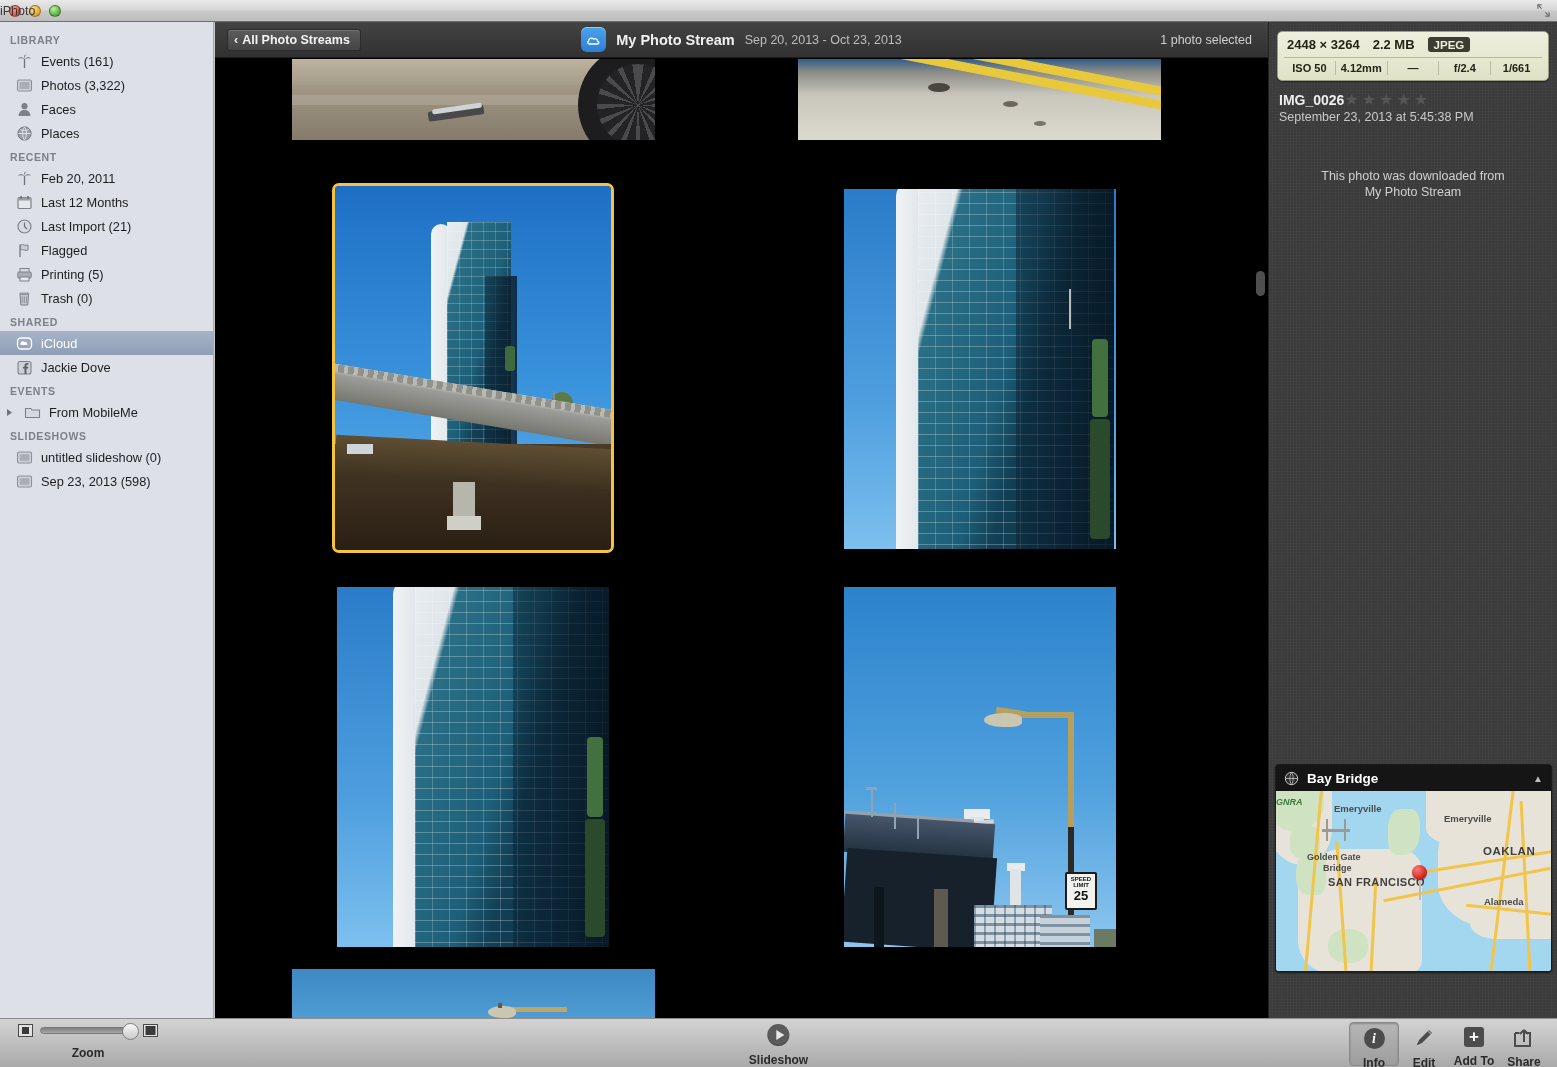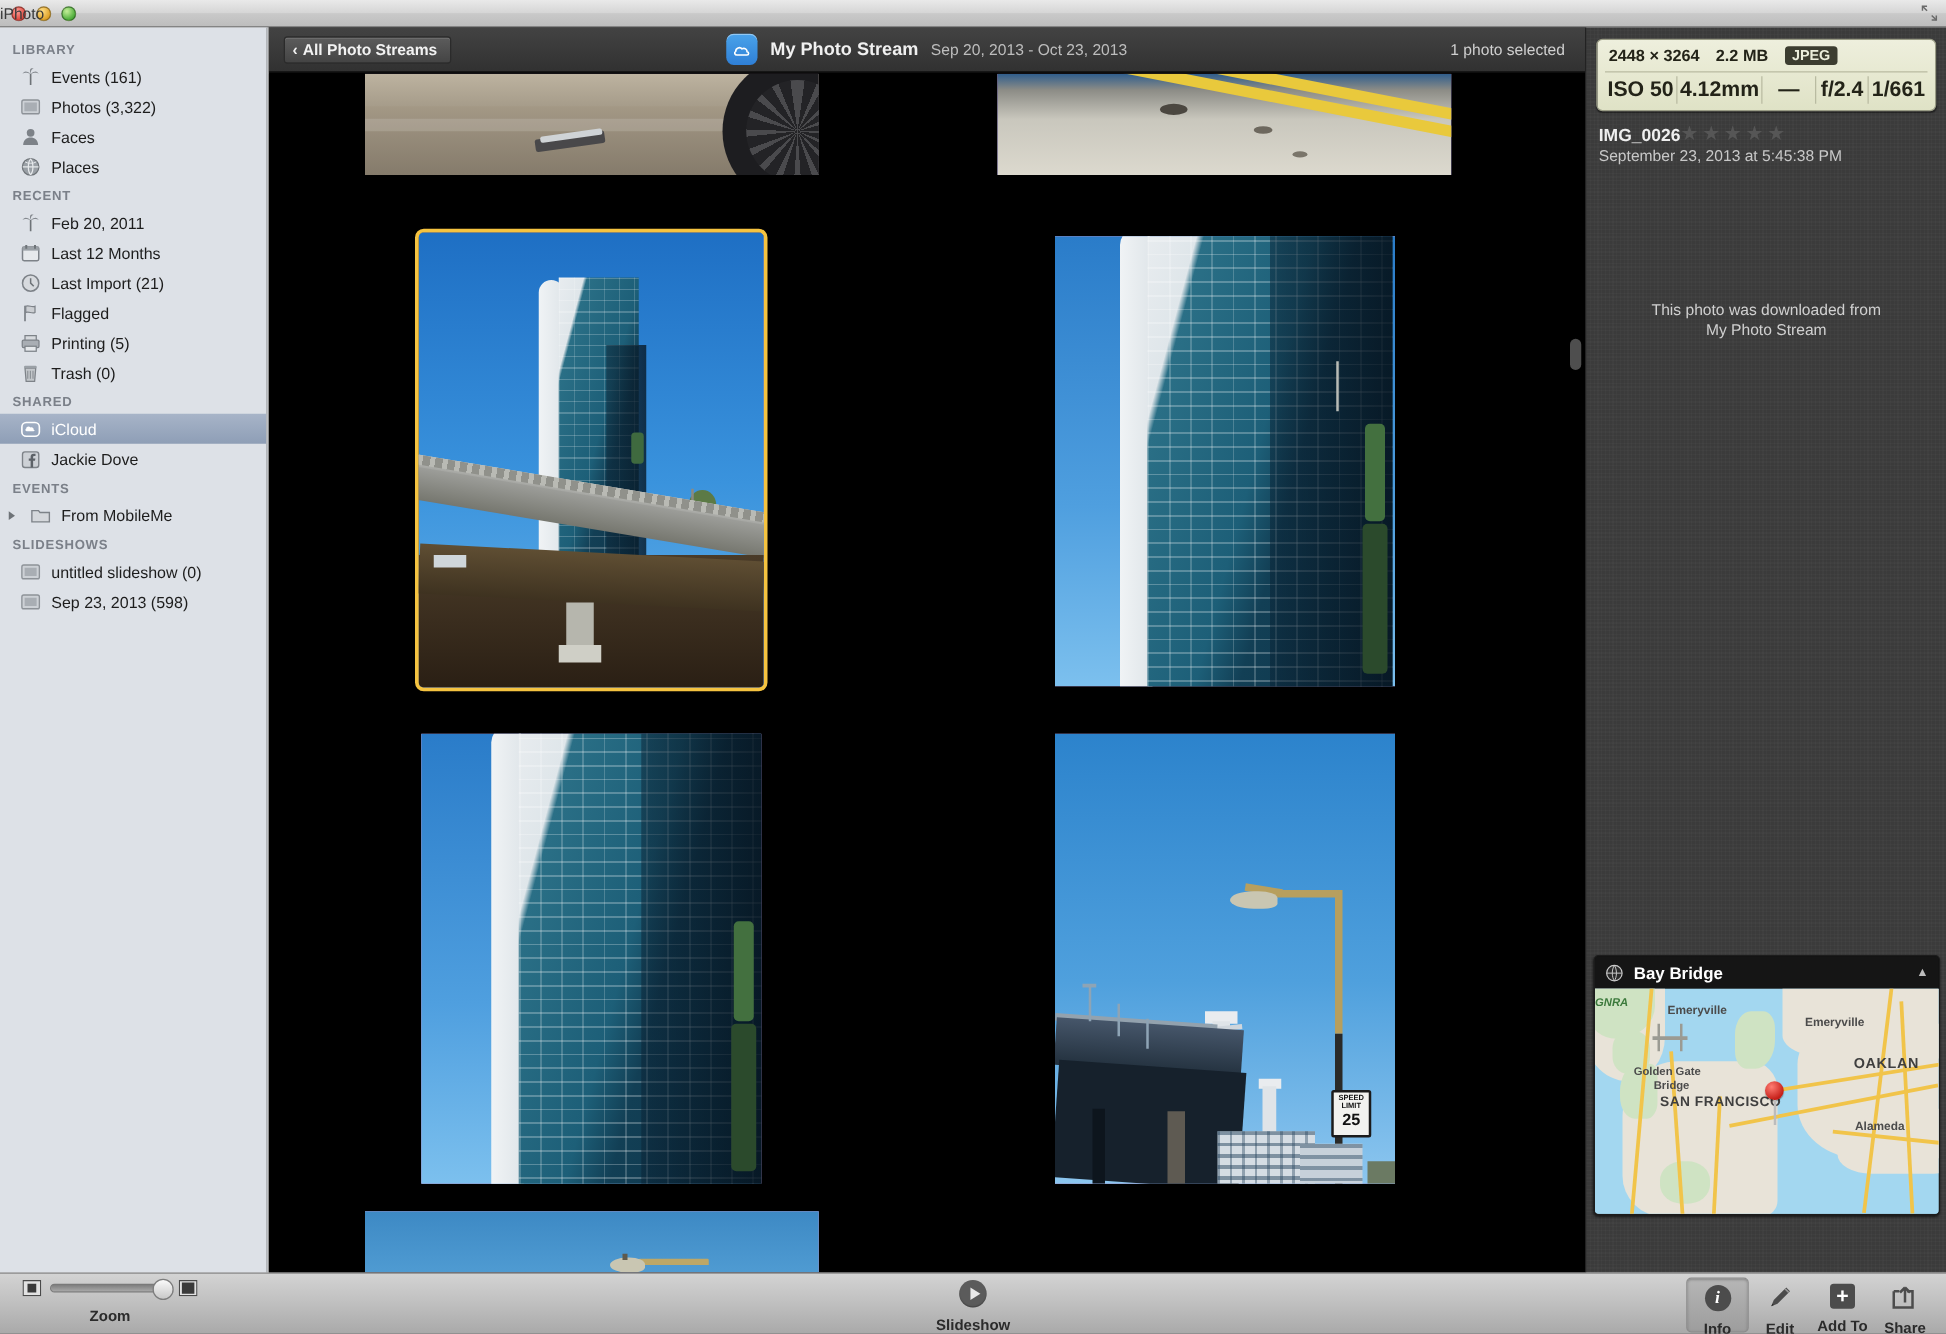--- a/index.html
+++ b/index.html
@@ -101,21 +101,21 @@
   .stream-dates { font-size: 12.5px; color: #bdbdbd; }
   .sel-count {
     position: absolute; right: 16px; font-size: 12.5px; color: #cfcfcf;
   }
 
   
   .grid-area {
     position: absolute; left: 0; top: 37px; width: 1053px; height: 959px;
     background: #000; overflow: hidden;
   }
-  .photo { position: absolute; background: #c4b5fd; overflow: hidden; }
+  .photo { position: absolute; background: #b91c1c; overflow: hidden; }
   .photo.sel {
     outline: 3px solid #f5c340;
     border-radius: 4px;
     box-shadow: 0 0 0 3px #000;
   }
   .photo .inner { width: 100%; height: 100%; position: relative; overflow: hidden; }
 
   
   .vscroll {
     position: absolute; right: 2px; top: 37px; width: 13px; height: 959px;
@@ -159,39 +159,39 @@
   .exif-row2 {
     display: flex; align-items: center; gap: 13px;
     padding: 5px 9px 5px 9px; font-weight: bold; font-size: 13px;
   }
   .jpeg-tag {
     background: #3c3d30; color: #eceedc; font-size: 11.5px; font-weight: bold;
     padding: 1.5px 6px; border-radius: 3px;
   }
   .exif-row3 {
     display: flex; align-items: stretch; border-top: 1px solid #b9bba1;
-    font-weight: bold; font-size: 17px; margin: 0 6px; padding: 3px 0 5px 0; justify-content: space-between;
+    font-weight: bold; font-size: 11px; margin: 0 6px; padding: 3px 0 5px 0; justify-content: space-between;
   }
   .exif-cell {
     flex: 1; text-align: center; border-right: 1px solid #b9bba1;
     padding: 1px 2px; white-space: nowrap;
   }
   .exif-cell:last-child { border-right: none; }
 
   .title-row {
     display: flex; align-items: center; justify-content: flex-start;
     padding: 11px 12px 0 10px;
   }
   .photo-name { font-size: 14px; font-weight: bold; color: #efefef; }
   .stars { display: flex; gap: 3px; }
   .star { color: #565656; font-size: 16px; line-height: 14px; }
   .photo-date { padding: 2px 10px 0 10px; font-size: 12.5px; color: #c8c8c8; }
 
   .downloaded-note {
-    margin-top: 108px; text-align: center; font-size: 12.5px;
+    margin-top: 44px; text-align: center; font-size: 12.5px;
     color: #d0d0d0; line-height: 16px; padding: 0 22px;
   }
 
   
   .mapbox {
     position: absolute; left: 6px; bottom: 46px; width: 277px; height: 208px;
     border: 1px solid #1c1c1c; border-radius: 4px; overflow: hidden;
     background: #111;
     box-shadow: 0 1px 2px rgba(0,0,0,.6);
   }

